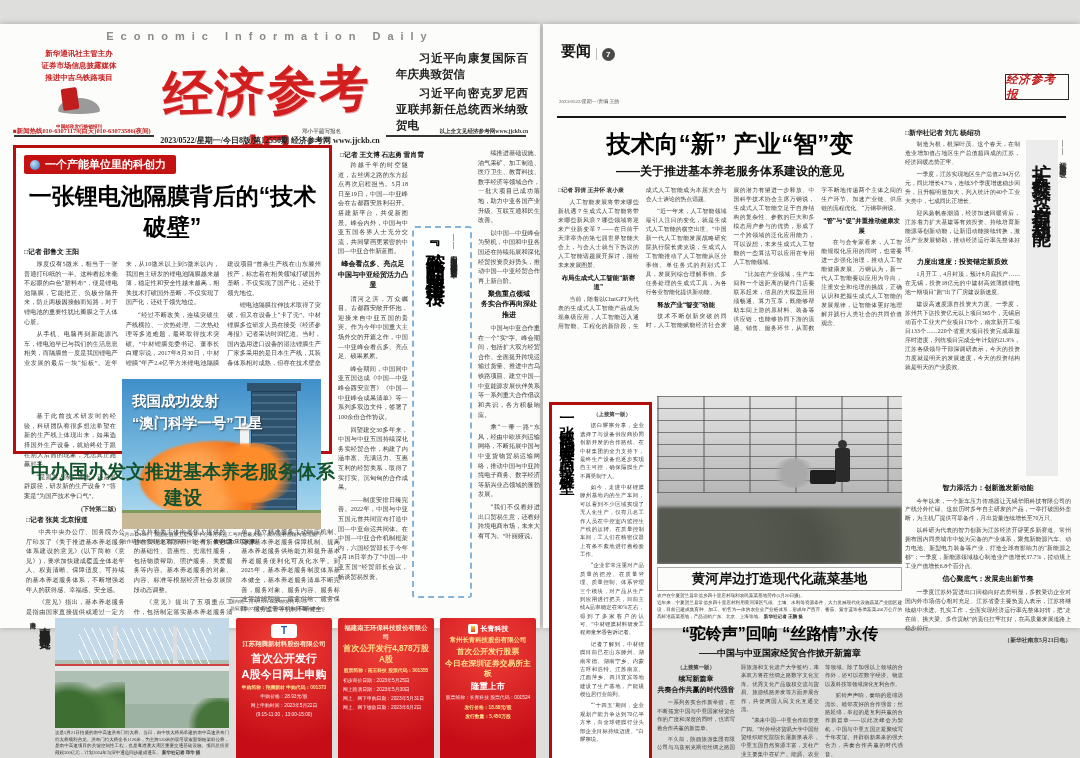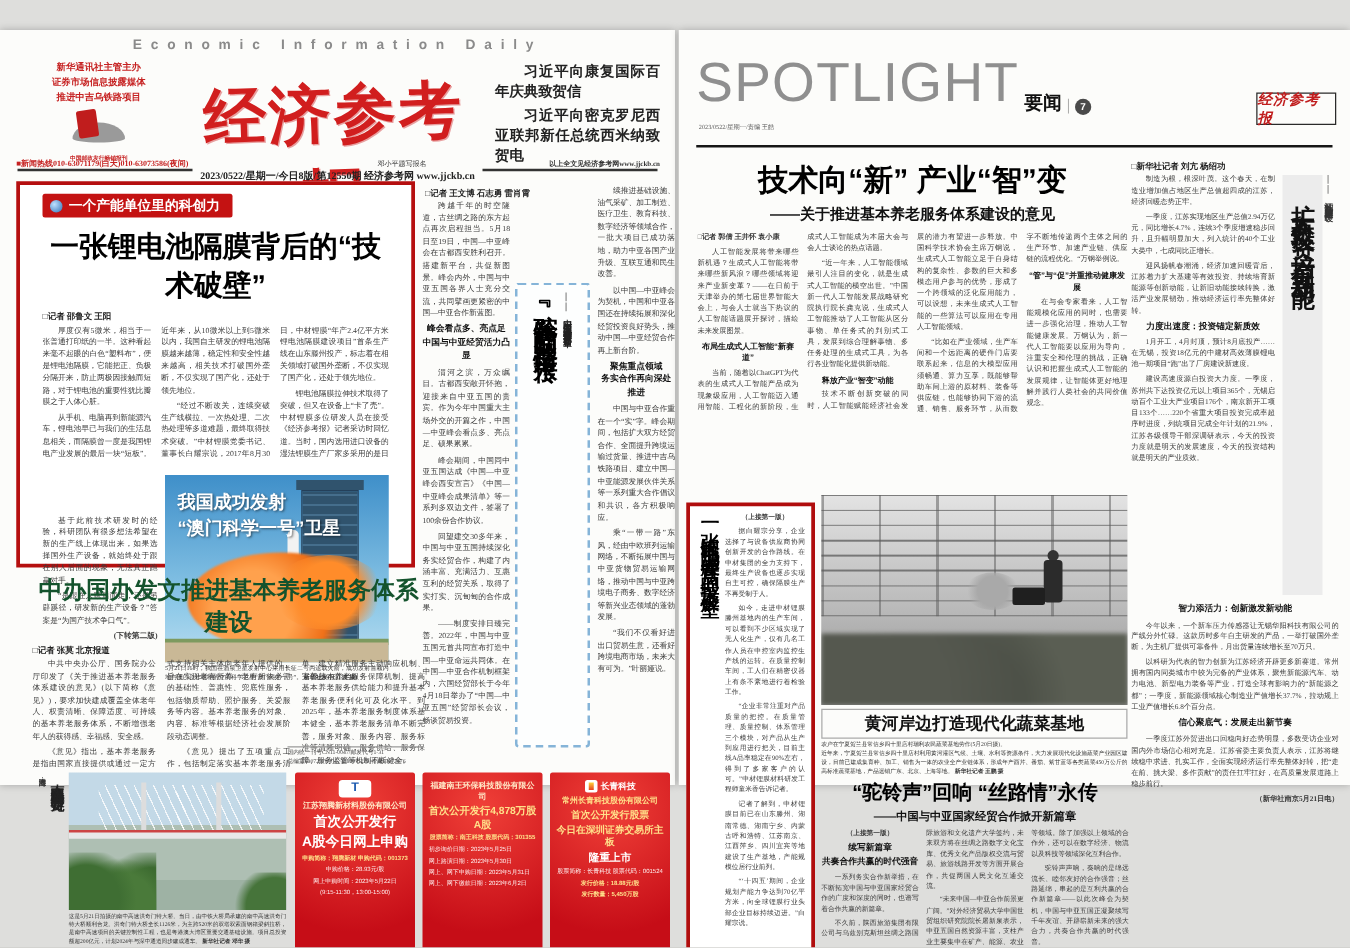--- a/index.html
+++ b/index.html
@@ -24,21 +24,21 @@
   .mh-logo .sq{position:absolute;left:6px;top:0;width:16px;height:22px;background:#c01d1d;border-radius:2px;transform:rotate(-8deg);}
   .mh-logocap{font-size:4.6px;color:#c62222;text-align:center;font-weight:bold;}
   .mh-title{font-size:50px;font-weight:bold;color:#d11e1e;letter-spacing:2px;transform:rotate(-2deg);
        font-family:"Liberation Serif",serif;text-shadow:1px 1px 0 #e8a0a0;}
   .mh-right p{margin:0 0 3px;text-indent:2em;font-size:11.5px;font-weight:bold;line-height:1.4;text-align:justify;}
   .mh-small{font-size:5.6px;color:#333;}
   .mh-hot{font-size:6.4px;color:#c62222;font-weight:bold;}
   .mh-date{display:flex;align-items:flex-start;gap:6px;font-size:8px;font-weight:bold;color:#222;}
   .mh-date .ln{flex:1;height:2px;background:#333;}
   
-  .leadbox{left:13px;top:121px;width:319px;height:309px;border:3px solid #b50f0f;background:#fff;padding:7px 18px;box-sizing:border-box;}
+  .leadbox{left:13px;top:121px;width:319px;height:309px;border:3px solid #b50f0f;background:#fff;padding:7px 8px;box-sizing:border-box;}
   .tagrow{display:inline-flex;align-items:center;background:#c41212;color:#fff;font-weight:bold;
        font-size:11px;padding:2px 10px 2px 6px;font-family:"Liberation Sans",sans-serif;border-radius:2px;}
   .tagicon{width:10px;height:10px;border-radius:50%;margin-right:5px;
        background:radial-gradient(circle at 35% 35%,#bfe0ff,#2e6fb5);}
   .leadhl{font-size:23px;font-weight:bold;text-align:center;margin:7px 0 4px;color:#000;}
   .byline{font-size:6.8px;font-weight:bold;color:#222;margin:2px 0;}
   .leadcols{column-count:3;column-gap:8px;height:116px;overflow:hidden;}
   .leadrow{display:flex;gap:6px;margin-top:4px;align-items:center;}
   .leadside{width:92px;}
   .jump{text-align:right;font-weight:bold;font-size:6.2px;}
@@ -334,21 +334,20 @@
         <div class="dt">股票简称：长青科技 股票代码：001524</div>
         <div class="dt"><b>发行价格：18.88元/股</b></div>
         <div class="dt"><b>发行数量：5,450万股</b></div>
         <div class="sp">保荐人(主承销商)：中国国际金融股份有限公司</div>
       </div>
     </div>
   </div>
 
   <div class="page" id="pageR">
     <div class="ab" style="left:14px;top:18px;display:flex;align-items:flex-end;">
-      <span class="spot">SPOTLIGHT</span>
       <span class="spot-sec" style="margin-left:4px;">要闻</span>
       <span class="spot-bar">|</span>
       <span class="badge">7</span>
     </div>
     <div class="ab spot-date" style="left:16px;top:74px;">2023/0522/星期一/责编 王皓</div>
     <div class="ab brandbox" style="left:462px;top:50px;">
       <span>经济参考报</span>
     </div>
     <div class="ab rule" style="left:14px;top:92px;width:509px;"></div>
 

